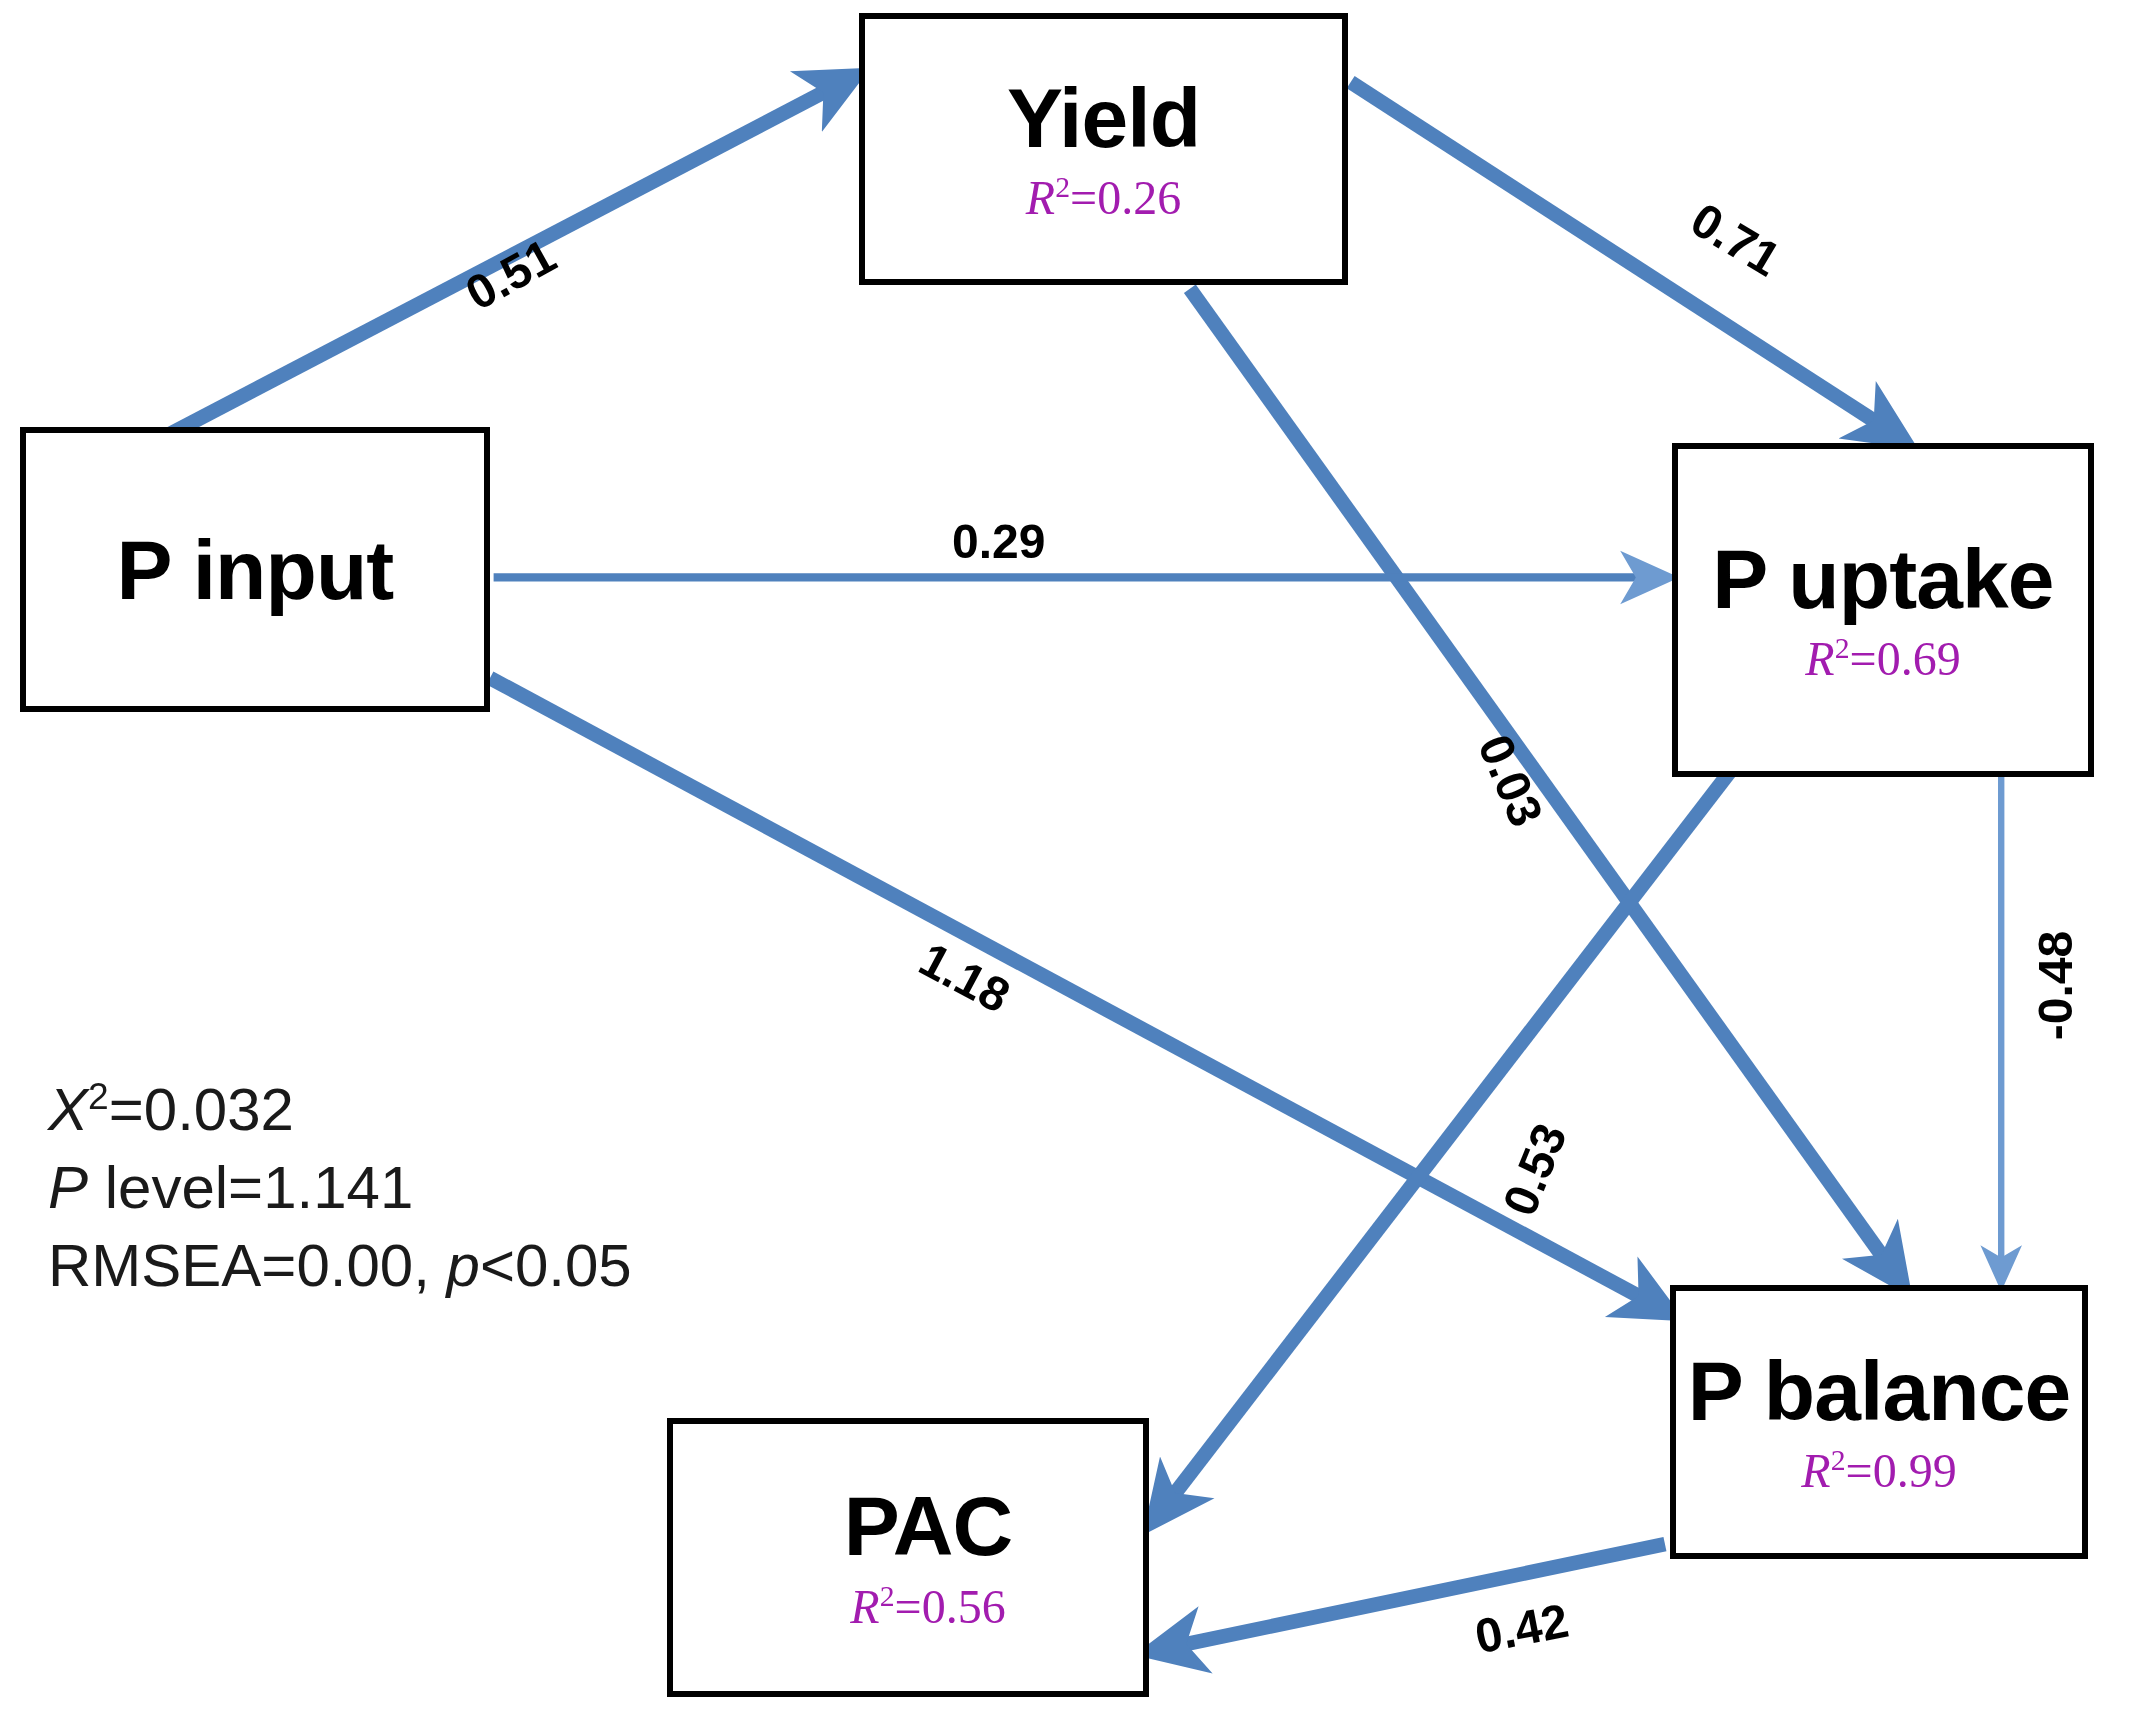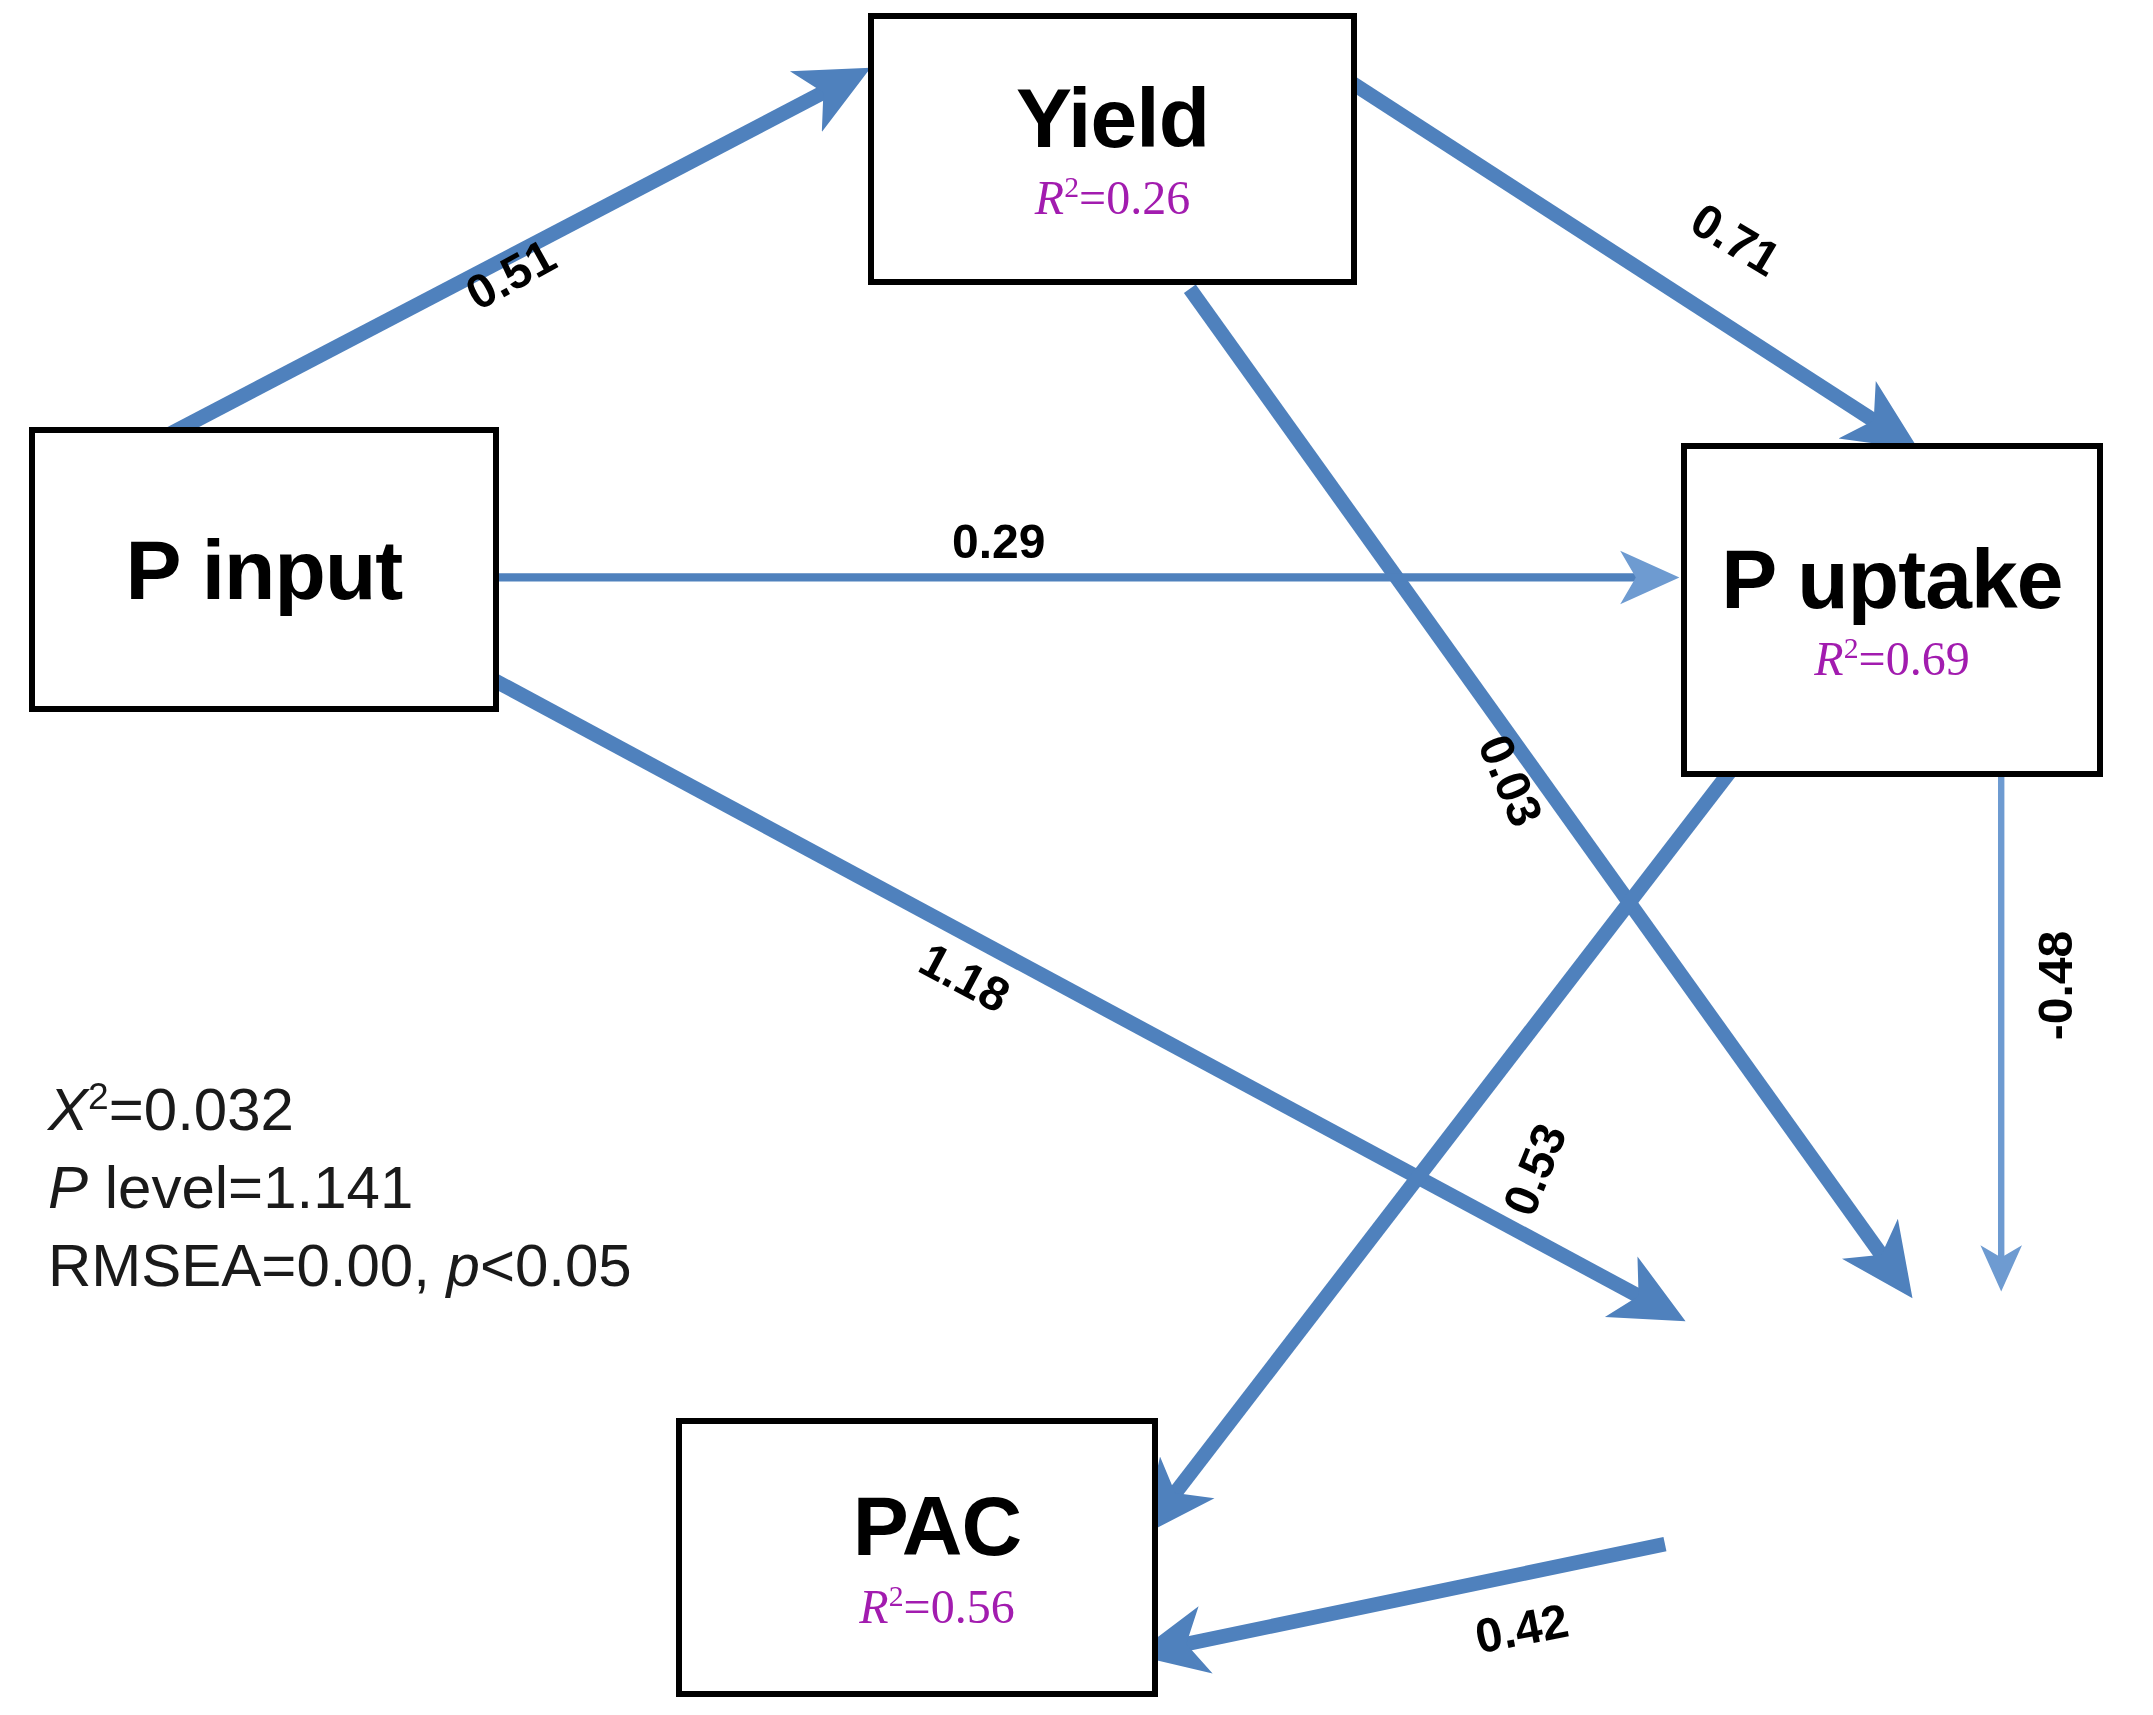--- a/index.html
+++ b/index.html
@@ -26,21 +26,20 @@
   .node-box {
     position: absolute;
     box-sizing: border-box;
     background: #ffffff;
     border: 6.4px solid #000000;
     display: flex;
     flex-direction: column;
     align-items: center;
     justify-content: center;
     z-index: 5;
-    margin-left: 9px;
   }
   .node-title {
     font-family: "Liberation Sans", sans-serif;
     font-weight: bold;
     font-size: 84px;
     line-height: 1.0;
     color: #000000;
     letter-spacing: -0.9px;
   }
   .node-r2 {
@@ -129,20 +128,24 @@
   <div class="node-box" style="left:859px; top:12.8px; width:489px; height:272px;">
     <div class="node-title">Yield</div>
     <div class="node-r2"><span class="r-italic">R</span><sup>2</sup><span>=0.26</span></div>
   </div>
 
   <div class="node-box" style="left:1672px; top:443px; width:422px; height:334px;">
     <div class="node-title">P uptake</div>
     <div class="node-r2"><span class="r-italic">R</span><sup>2</sup><span>=0.69</span></div>
   </div>
 
+  <div class="node-box" style="left:1670px; top:1285px; width:418px; height:274px;">
+    <div class="node-title">P balance</div>
+    <div class="node-r2"><span class="r-italic">R</span><sup>2</sup><span>=0.99</span></div>
+  </div>
 
   <div class="node-box" style="left:667px; top:1418px; width:482px; height:279px;padding-left:40px;">
     <div class="node-title">PAC</div>
     <div class="node-r2"><span class="r-italic">R</span><sup>2</sup><span>=0.56</span></div>
   </div>
 
   <div class="edge-label" style="left:464px; top:247px; transform:rotate(-29deg);">0.51</div>
 
   <div class="edge-label" style="left:1689px; top:212px; transform:rotate(31deg);">0.71</div>
 

